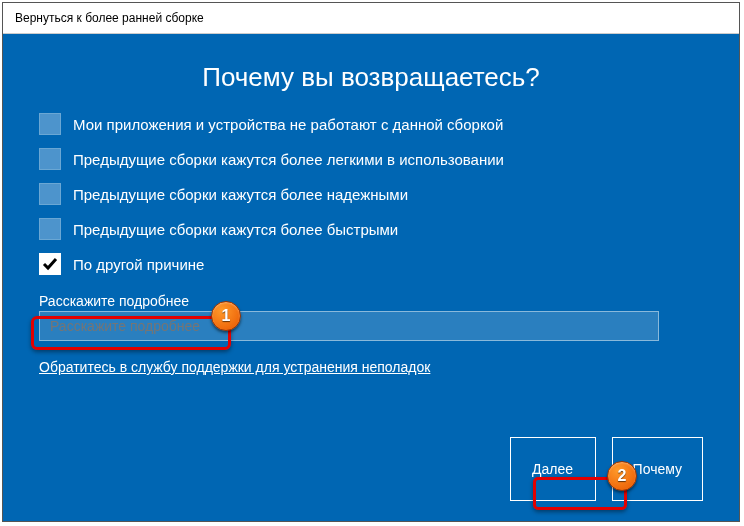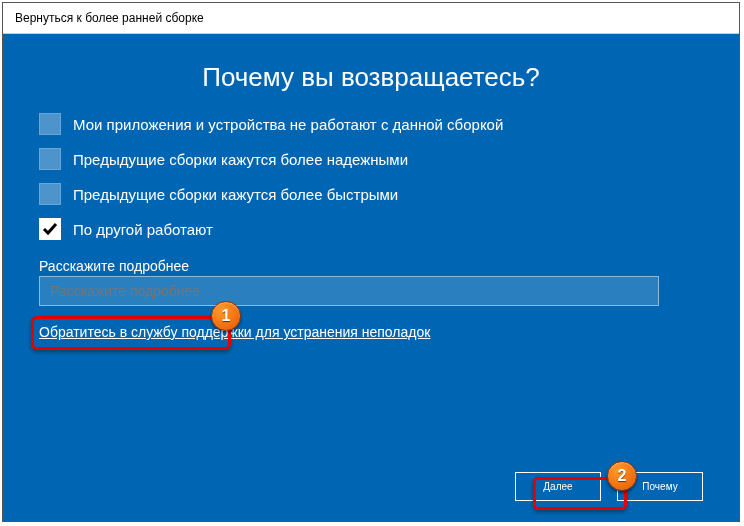--- a/index.html
+++ b/index.html
@@ -123,59 +123,63 @@
   position: absolute;
   bottom: 20px;
   right: 36px;
   display: flex;
   gap: 16px;
 }
 .btn {
   background: transparent;
   border: 1px solid #fff;
   color: #fff;
-  font-size: 10px;
-  padding: 8px 20px;
+  font-size: 14px;
+  padding: 23px 20px;
   cursor: pointer;
   font-family: inherit;
   min-width: 86px;
 }
 </style>
 </head>
 <body>
 
 <div class="window">
   <div class="titlebar">Вернуться к более ранней сборке</div>
 
   <div class="content">
     <h1 class="heading">Почему вы возвращаетесь?</h1>
 
     <div class="option-row">
       <div class="checkbox"></div>
       <span class="option-label">Мои приложения и устройства не работают с данной сборкой</span>
     </div>
 
+    <div class="option-row">
+      <div class="checkbox"></div>
+      <span class="option-label">Предыдущие сборки кажутся более легкими в использовании</span>
+    </div>
 
     <div class="option-row">
       <div class="checkbox"></div>
       <span class="option-label">Предыдущие сборки кажутся более надежными</span>
     </div>
 
     <div class="option-row">
       <div class="checkbox"></div>
       <span class="option-label">Предыдущие сборки кажутся более быстрыми</span>
     </div>
 
     <div class="option-row">
       <div class="checkbox checked">
         <svg class="check-svg" viewBox="0 0 16 16">
           <polyline points="2,8 6,12 14,3"></polyline>
         </svg>
       </div>
-      <span class="option-label">По другой работают</span>
+      <span class="option-label">По другой причине</span>
     </div>
 
     <div class="field-label">Расскажите подробнее</div>
     <input class="textfield" type="text" placeholder="Расскажите подробнее" style="">
 
     <a class="link">Обратитесь в службу поддержки для устранения неполадок</a>
 
     <div class="button-row">
       <button class="btn">Далее</button>
       <button class="btn">Почему</button>

